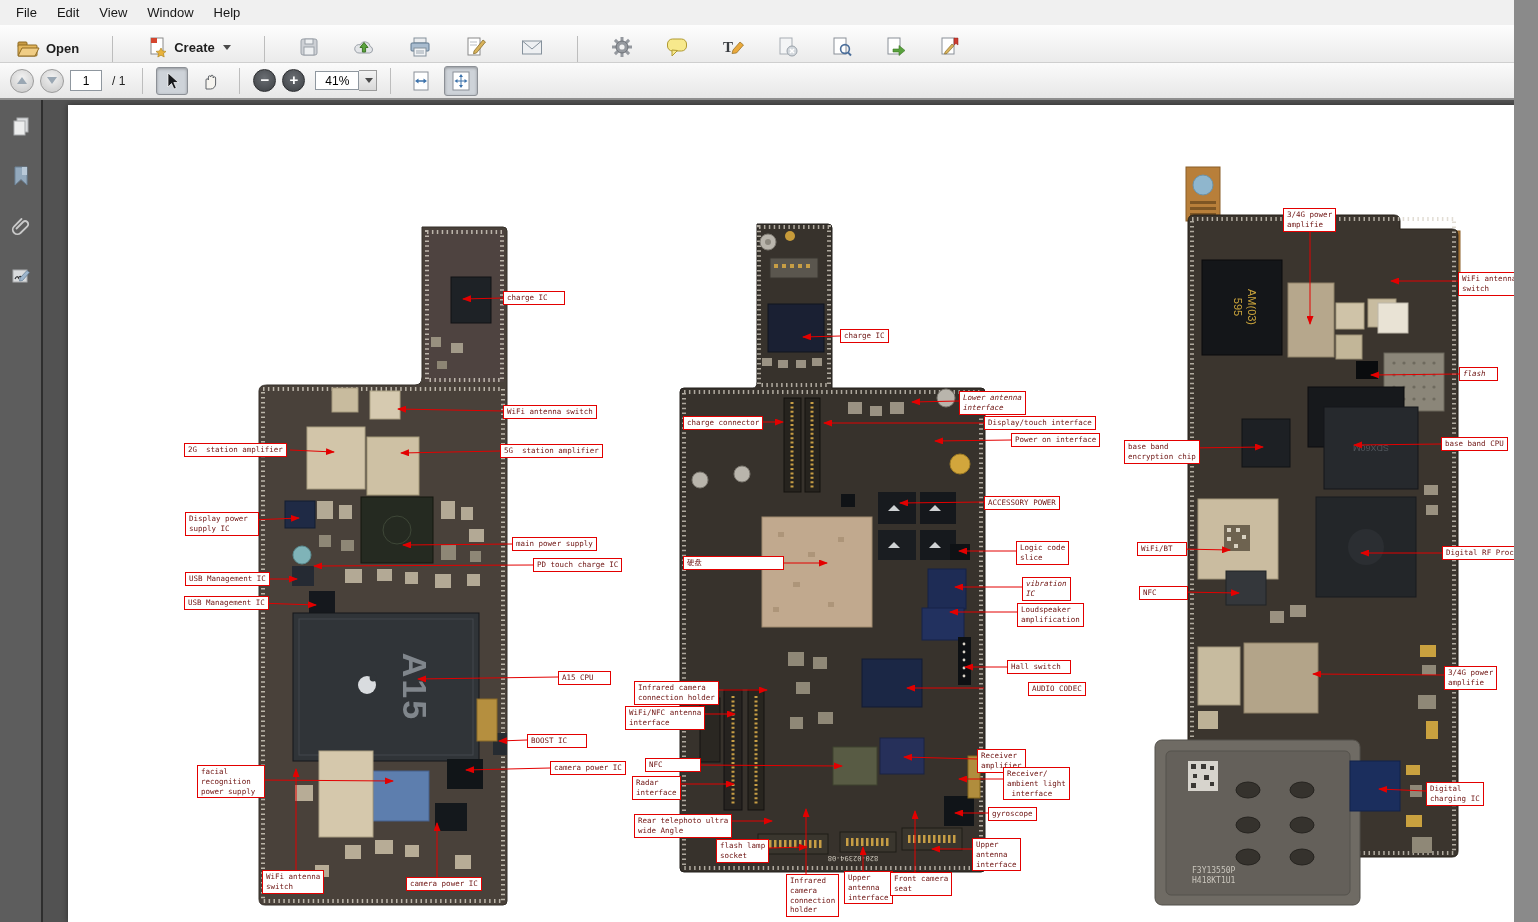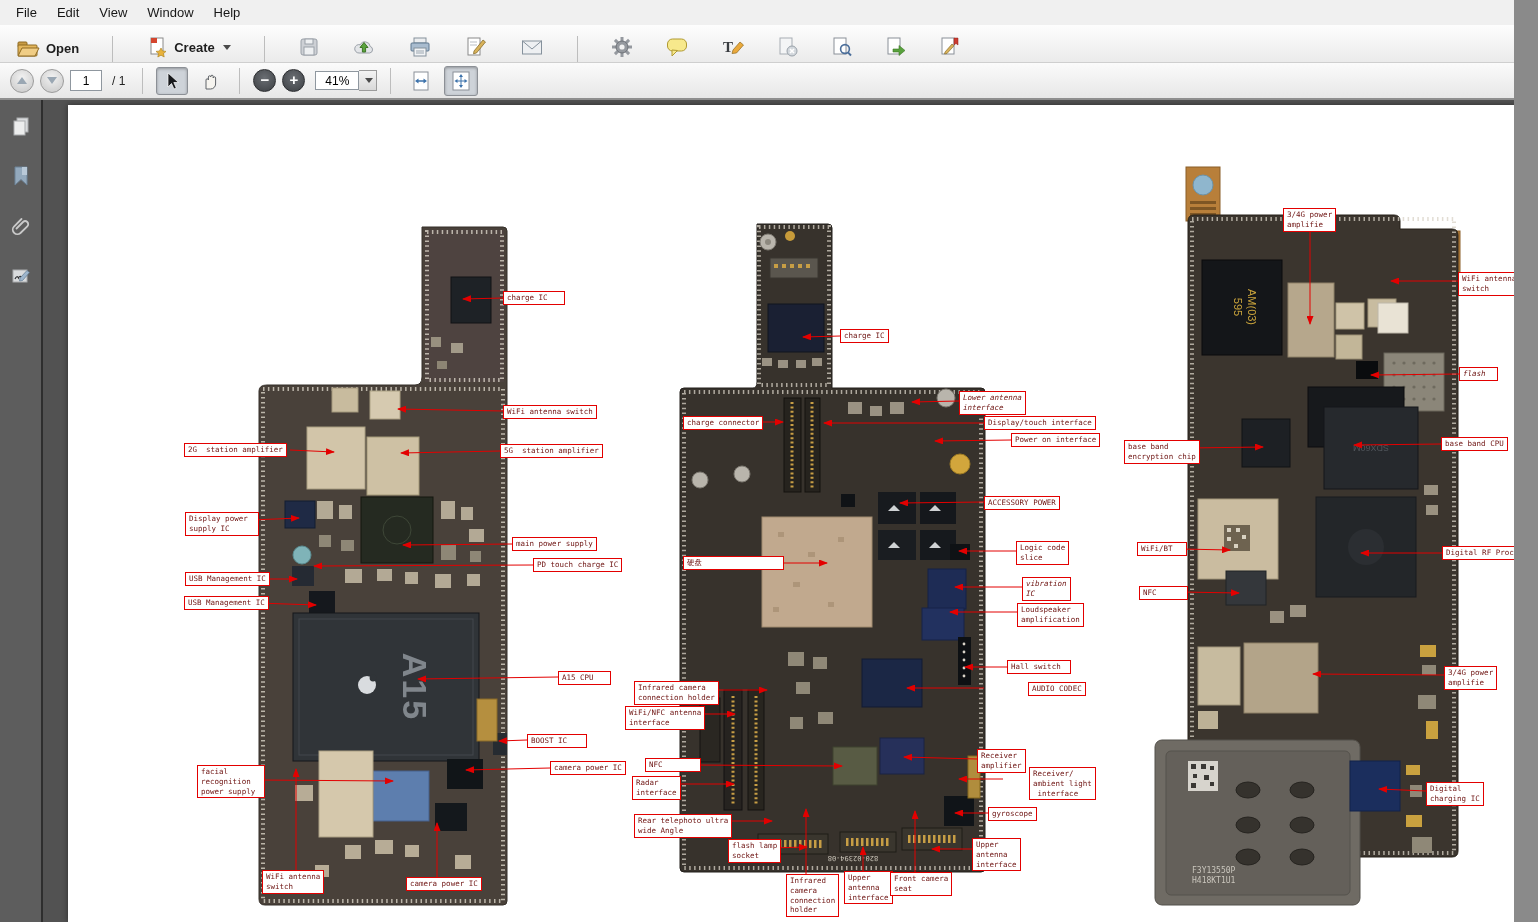--- a/index.html
+++ b/index.html
@@ -611,38 +611,38 @@
         <div class="callout" style="left: 1028px; top: 682px;">AUDIO CODEC</div>
         <div class="callout" style="left: 634px; top: 681px;">Infrared camera
 connection holder</div>
         <div class="callout" style="left: 625px; top: 706px;">WiFi/NFC antenna
 interface</div>
         <div class="callout" style="left: 645px; top: 758px; min-width: 48px;">NFC</div>
         <div class="callout" style="left: 632px; top: 776px;">Radar
 interface</div>
         <div class="callout" style="left: 634px; top: 814px;">Rear telephoto ultra
 wide Angle</div>
-        <div class="callout" style="left: 716px; top: 839px; margin-left: 12px;">flash lamp
+        <div class="callout" style="left: 716px; top: 839px;">flash lamp
 socket</div>
         <div class="callout" style="left: 786px; top: 874px;">Infrared
 camera
 connection
 holder</div>
         <div class="callout" style="left: 844px; top: 871px;">Upper
 antenna
 interface</div>
         <div class="callout" style="left: 890px; top: 872px;">Front camera
 seat</div>
         <div class="callout" style="left: 972px; top: 838px;">Upper
 antenna
 interface</div>
         <div class="callout" style="left: 988px; top: 807px;">gyroscope</div>
         <div class="callout" style="left: 977px; top: 749px;">Receiver
 amplifier</div>
-        <div class="callout" style="left: 1003px; top: 767px; margin-left: 26px;">Receiver/
+        <div class="callout" style="left: 1003px; top: 767px;">Receiver/
 ambient light
  interface</div>
         <div class="callout" style="left: 1283px; top: 208px;">3/4G power
 amplifie</div>
         <div class="callout" style="left: 1458px; top: 272px; min-width: 62px;">WiFi antenna
 switch</div>
         <div class="callout" style="left: 1459px; top: 367px; min-width: 31px; font-style: italic;">flash</div>
         <div class="callout" style="left: 1124px; top: 440px;">base band
 encryption chip</div>
         <div class="callout" style="left: 1441px; top: 437px;">base band CPU</div>

